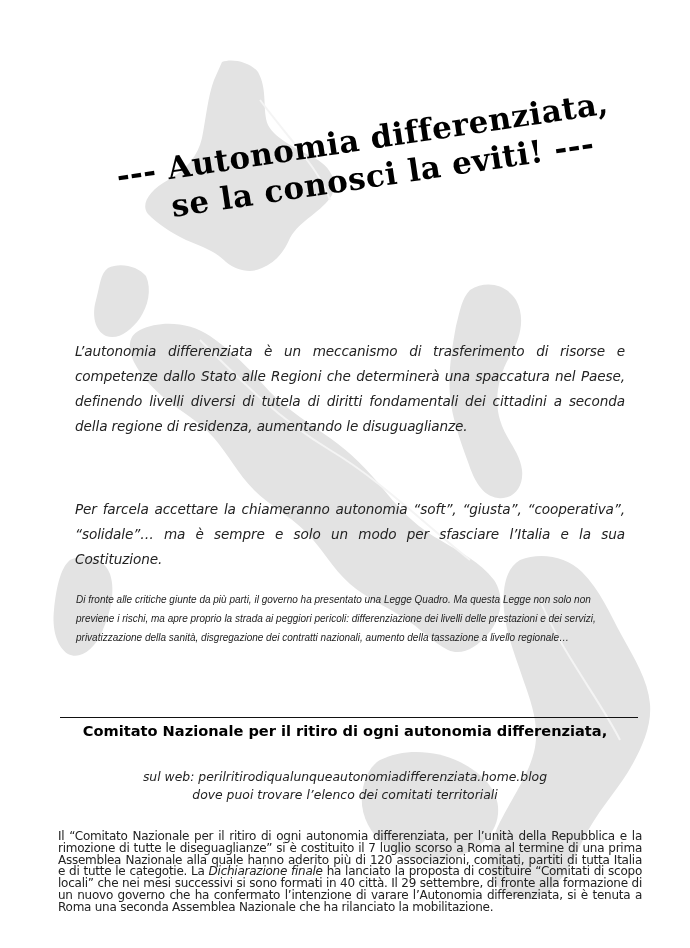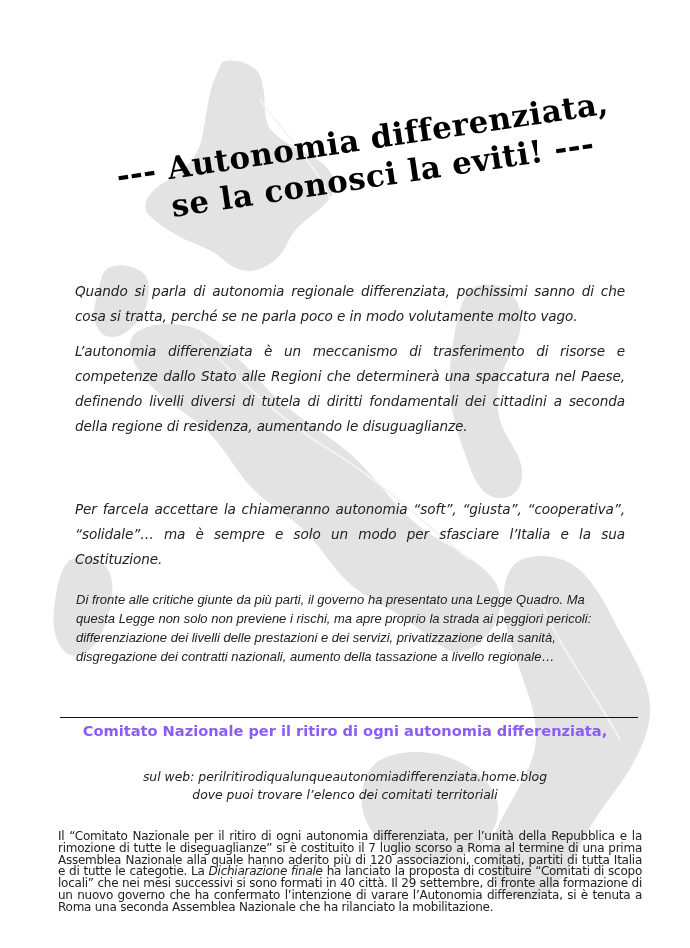--- a/index.html
+++ b/index.html
@@ -10,27 +10,27 @@
   .title { position:absolute; left:95px; top:120px; width:540px; transform:rotate(-8.5deg); transform-origin:50% 50%; text-align:center; font-family:"DejaVu Serif", serif; font-weight:bold; color:#000; letter-spacing:0.5px; }
   .title .l1 { font-size:31px; line-height:38px; display:block; }
   .title .l2 { font-size:31px; line-height:38px; display:block; padding-left:30px; }
 
   .body-text { position:absolute; left:75px; width:550px; font-family:"DejaVu Sans", sans-serif; font-style:italic; font-size:13.6px; line-height:25px; color:#222; text-align:justify; letter-spacing:-0.1px; }
   .p1 { top:279px; }
   .p2 { top:339px; }
   .p3 { top:443px; }
   .p4 { top:497px; }
 
-  .sec-text { position:absolute; left:76px; width:550px; font-family:"Liberation Sans", sans-serif; font-style:italic; font-size:13px; line-height:19px; color:#222; text-align:left; }
+  .sec-text { position:absolute; left:76px; width:550px; font-family:"Liberation Sans", sans-serif; font-style:italic; font-size:10px; line-height:19px; color:#222; text-align:left; }
   .p5 { top:590px; }
   .p6 { top:681px; }
 
   .rule { position:absolute; left:60px; top:717px; width:578px; height:0; border-top:1.3px solid #111; }
 
-  .committee { position:absolute; left:40px; width:610px; top:720px; text-align:center; font-family:"DejaVu Sans", sans-serif; font-weight:bold; font-size:14.6px; line-height:21px; color:#8b5cf6; }
+  .committee { position:absolute; left:40px; width:610px; top:720px; text-align:center; font-family:"DejaVu Sans", sans-serif; font-weight:bold; font-size:14.6px; line-height:21px; color:#000000; }
 
   .info { position:absolute; left:60px; width:570px; top:768px; text-align:center; font-family:"DejaVu Sans", sans-serif; font-style:italic; font-size:12.4px; line-height:18px; color:#222; }
   .fb-icon { display:inline-block; width:10px; height:10px; background:#222; color:#fff; font-size:8px; line-height:10px; font-style:normal; font-weight:bold; text-align:center; vertical-align:1px; margin:0 3px; }
 
   .footnote { position:absolute; left:58px; width:584px; top:831px; font-family:"DejaVu Sans", sans-serif; font-size:12px; line-height:11.8px; color:#222; text-align:justify; letter-spacing:-0.25px; }
   .footnote em { font-style:italic; }
 </style>
 </head>
 <body>
 
@@ -55,21 +55,20 @@
   </g>
 </svg>
 
 <div class="content">
 
   <h1 class="title" style="margin:0;">
     <span class="l1">--- Autonomia differenziata,</span>
     <span class="l2">se la conosci la eviti! ---</span>
   </h1>
 
-  <p class="body-text p1" style="margin:0;">Quando si parla di autonomia regionale differenziata, pochissimi sanno di che cosa si tratta, perché se ne parla poco e in modo volutamente molto vago.</p>
   <p class="body-text p2" style="margin:0;">L’autonomia differenziata è un meccanismo di trasferimento di risorse e competenze dallo Stato alle Regioni che determinerà una spaccatura nel Paese, definendo livelli diversi di tutela di diritti fondamentali dei cittadini a seconda della regione di residenza, aumentando le disuguaglianze.</p>
   <p class="body-text p4" style="margin:0;">Per farcela accettare la chiameranno autonomia “soft”, “giusta”, “cooperativa”, “solidale”… ma è sempre e solo un modo per sfasciare l’Italia e la sua Costituzione.</p>
 
   <p class="sec-text p5" style="margin:0;">Di fronte alle critiche giunte da più parti, il governo ha presentato una Legge Quadro. Ma questa Legge non solo non previene i rischi, ma apre proprio la strada ai peggiori pericoli: differenziazione dei livelli delle prestazioni e dei servizi, privatizzazione della sanità, disgregazione dei contratti nazionali, aumento della tassazione a livello regionale…</p>
 
   <div class="rule"></div>
 
   <div class="committee">
     <div>Comitato Nazionale per il ritiro di ogni autonomia differenziata,</div>
   </div>

